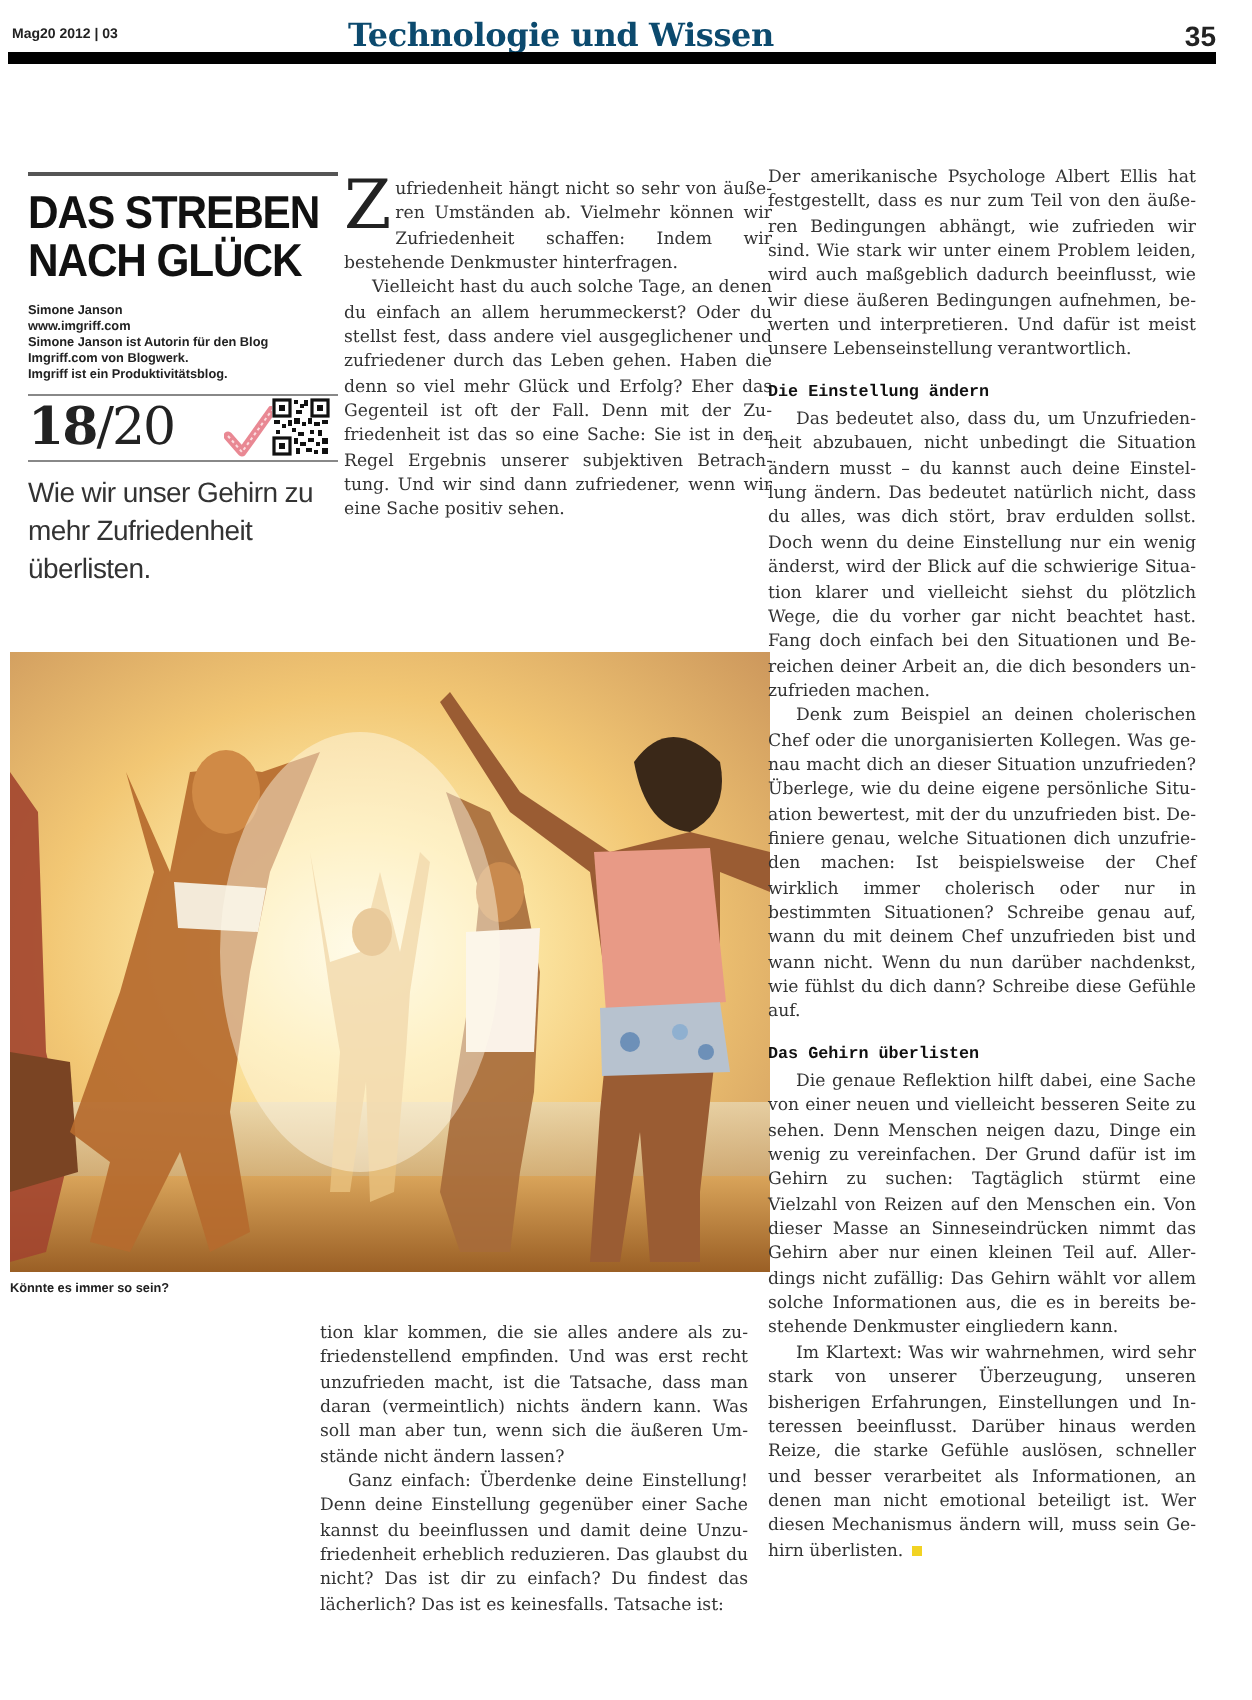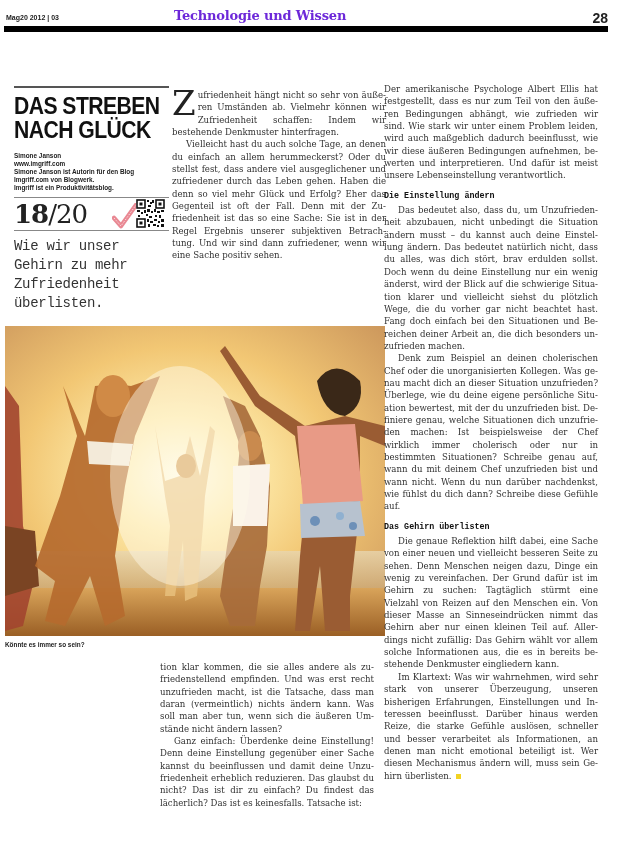--- a/index.html
+++ b/index.html
@@ -1,49 +1,49 @@
 <!DOCTYPE html>
 <html><head>
   <meta charset="utf-8">
   <style>
     html, body { margin:0; padding:0; background:#fff; }
     body { width:626px; height:850px; position:relative; overflow:hidden; font-family:"DejaVu Serif", serif; color:#2a2a2a; }
     .abs { position:absolute; }
     .issue { left:6px; top:14px; font-family:"Liberation Sans", sans-serif; font-size:7px; font-weight:bold; color:#222; }
-    .section { left:174px; top:8px; font-family:"DejaVu Serif", serif; font-size:13px; font-weight:bold; color:#6d28d9; letter-spacing:-0.2px; }
+    .section { left:174px; top:8px; font-family:"DejaVu Serif", serif; font-size:16px; font-weight:bold; color:#0c4a6e; letter-spacing:-0.2px; }
     .pagenum { right:18px; top:10px; font-family:"Liberation Sans", sans-serif; font-size:14px; font-weight:bold; color:#222; }
     .topbar { left:4px; top:26px; width:604px; height:6px; background:#000; }
     .sidebar { left:14px; top:86px; width:155px; }
     .rule-top { height:2px; background:#555; margin-bottom:6px; }
     .title { font-family:"Liberation Sans", sans-serif; font-weight:900; font-size:23px; line-height:24px; letter-spacing:-0.6px; color:#111; transform:scaleX(0.92); transform-origin:left; white-space:nowrap; }
     .author { margin-top:10px; font-family:"Liberation Sans", sans-serif; font-size:6.4px; font-weight:bold; line-height:8px; color:#222; }
     .score-box { margin-top:5px; border-top:1px solid #888; border-bottom:1px solid #888; height:32px; position:relative; }
     .score { position:absolute; left:0; top:0; font-family:"DejaVu Serif", serif; font-size:26px; line-height:32px; color:#222; letter-spacing:-1px; }
     .score b { font-weight:bold; }
     .check { position:absolute; left:98px; top:5px; width:26px; height:26px; }
     .qr { position:absolute; left:122px; top:1px; width:29px; height:29px; }
-    .subtitle { margin-top:6px; font-family:Liberation Mono, monospace; font-size:14px; line-height:19px; color:#333; letter-spacing:-0.3px; }
+    .subtitle { margin-top:6px; font-family:Liberation Sans, sans-serif; font-size:14px; line-height:19px; color:#333; letter-spacing:-0.3px; }
     .col { font-size:8.6px; line-height:12.35px; text-align:justify; hyphens:manual; color:#333; }
     .col p { margin:0; text-indent:14px; }
     .col p.noind { text-indent:0; }
     .col h4 { margin:8px 0 2px 0; font-size:8.4px; font-weight:bold; color:#111; font-family:Liberation Mono, monospace; }
     .dropcap { float:left; font-size:34px; line-height:26px; margin:1px 2px 0 0; color:#222; font-family:"DejaVu Serif", serif; }
     .col1 { left:172px; top:89px; width:214px; }
     .col1b { left:160px; top:661px; width:214px; }
     .col2 { left:384px; top:83px; width:214px; }
     .photo { left:5px; top:326px; width:380px; height:310px; overflow:hidden; }
     .caption { left:5px; top:641px; font-family:"Liberation Sans", sans-serif; font-size:6.4px; font-weight:bold; color:#222; }
     .endmark { display:inline-block; width:5px; height:5px; background:#f2d323; margin-left:4px; vertical-align:middle; }
   </style>
 </head>
 <body>
 
 <div class="abs issue">Mag20  2012 | 03</div>
 <div class="abs section">Technologie und Wissen</div>
-<div class="abs pagenum">28</div>
+<div class="abs pagenum">35</div>
 <div class="abs topbar"></div>
 
 <div class="abs sidebar">
   <div class="rule-top"></div>
   <div class="title">
     <div>DAS STREBEN</div>
     <div>NACH GLÜCK</div>
   </div>
   <div class="author">
     <div>Simone Janson</div>

